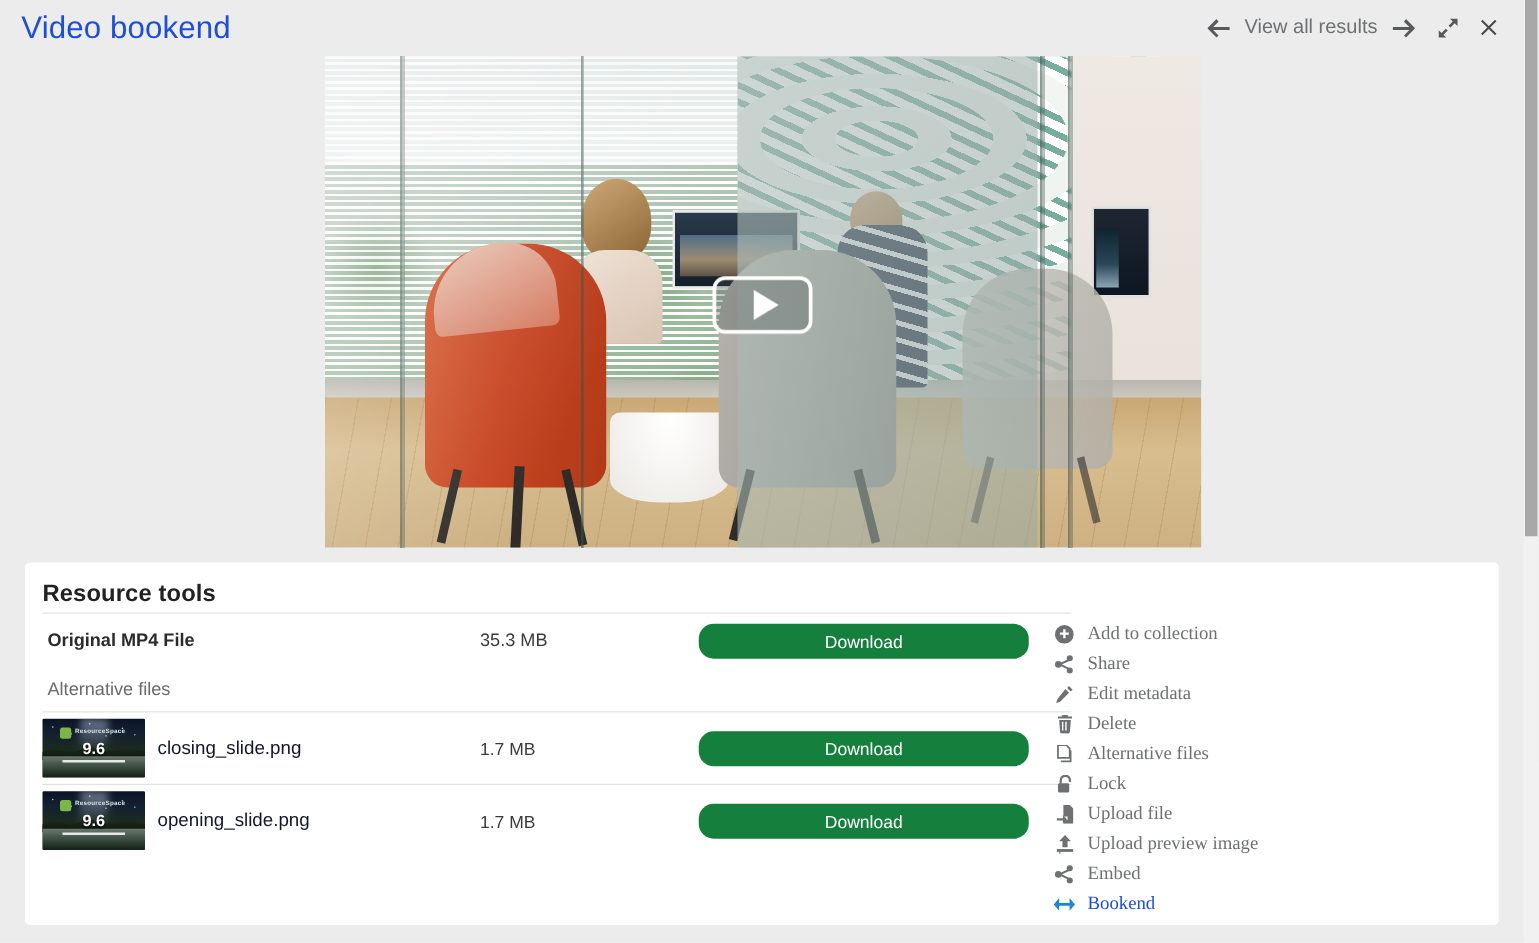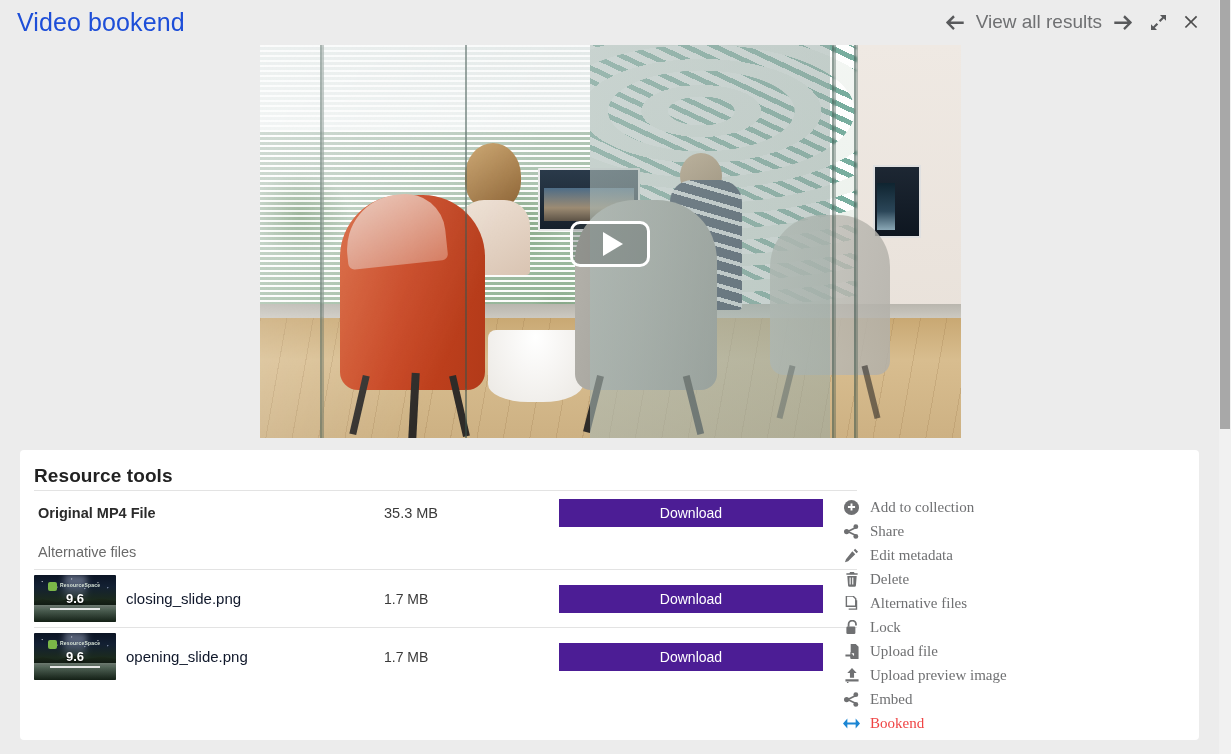--- a/index.html
+++ b/index.html
@@ -31,21 +31,21 @@
     gap: 0px;
     margin-right: 13px;
   }
   .hdr-icon {
     color: #58595b;
     display: flex; align-items: center; justify-content: center;
     cursor: pointer;
   }
   .hdr-arrow { width: 34px; height: 26px; }
   .hdr-label {
-    font-size: 19px; color: #6f7072;
+    font-size: 16px; color: #6f7072;
     padding: 0 4px; cursor: pointer; white-space: nowrap;
   }
   .hdr-expand { width: 36px; height: 26px; }
   .hdr-close  { width: 30px; height: 26px; }
 
   
   .video-wrap {
     position: absolute;
     left: 260px; top: 45px;
     width: 701px; height: 393px;
@@ -314,23 +314,23 @@
     text-shadow: 0 1px 2px rgba(0,0,0,.8);
   }
   .fname { font-size: 15px; color: #0f172a; font-weight: normal; }
   .col-size {
     width: 175px;
     font-size: 14.5px; color: #3a3a3a;
   }
   .col-size.small { font-size: 14px; }
   .btn-dl {
     width: 264px; height: 28px;
-    background: #4c1d95;
+    background: #15803d;
     color: #ffffff;
-    border: none; border-radius: 0;
+    border: none; border-radius: 12px;
     font-size: 14px;
     font-family: "Liberation Sans", sans-serif;
     cursor: pointer;
     display:flex; align-items:center; justify-content:center;
   }
   .alt-label {
     font-size: 14.5px; color: #6a6a6a;
     padding: 9px 0 9px 4px;
   }
 
@@ -341,21 +341,21 @@
     font-family: Liberation Serif, serif;
   }
   .tool {
     display: flex; align-items: center;
     height: 24px;
     gap: 10px;
     cursor: pointer;
     color: #6f7072;
     font-size: 15px;
   }
-  .tool.active { color: #ef4444; }
+  .tool.active { color: #1d4ed8; }
   .tool .ic {
     width: 17px; display: flex; align-items: center; justify-content: center;
     flex: none;
   }
   .tool svg { display:block; }
 
   
   .scrollbar {
     position: absolute; right: 0; top: 0;
     width: 12px; height: 754px;

